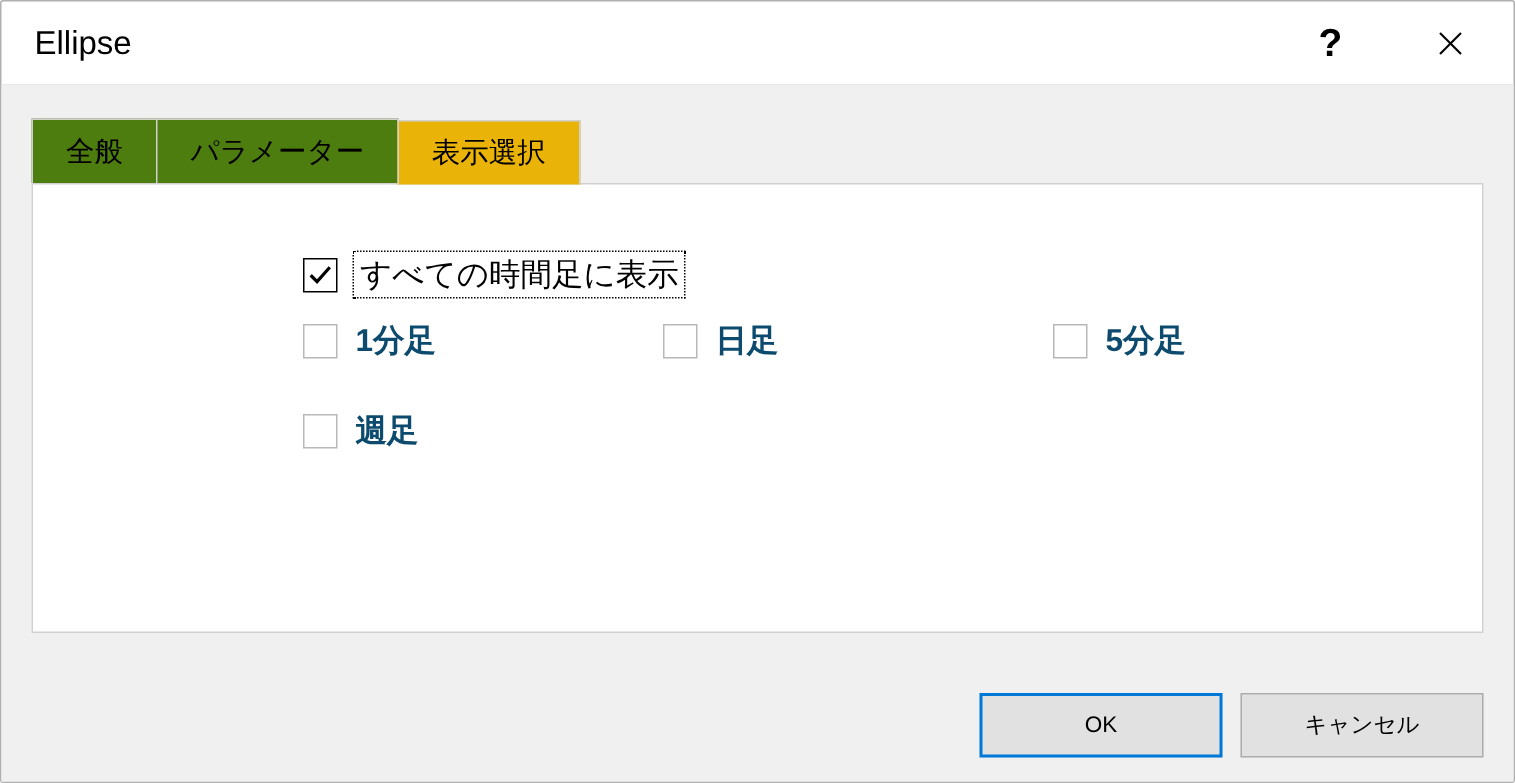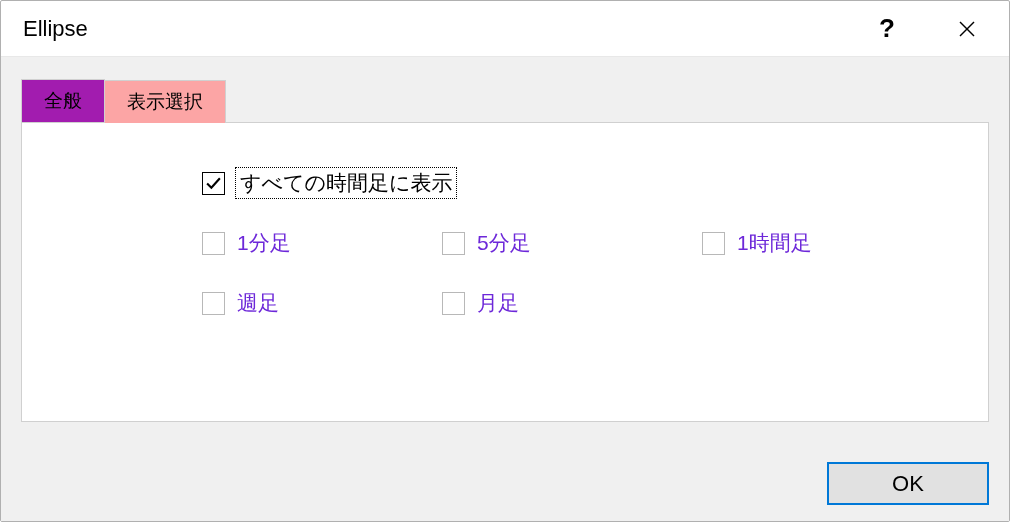--- a/index.html
+++ b/index.html
@@ -53,45 +53,45 @@
     }
     .tabs-row {
       display: flex;
       position: relative;
       z-index: 2;
     }
     .tab {
       padding: 8px 22px;
       border: 1px solid #d0d0d0;
       border-bottom: none;
-      background: #a21caf;
+      background: #4d7c0f;
       cursor: pointer;
       font-size: 19px;
       color: #000;
       margin-right: -1px;
     }
     .tab.active {
-      background: #fca5a5;
+      background: #eab308;
       border-color: #d0d0d0;
       position: relative;
       top: 1px;
     }
     .tabpanel {
       background: #fff;
       border: 1px solid #d0d0d0;
       position: relative;
       top: 0px;
       z-index: 1;
       padding: 44px 30px 40px 180px;
       height: 300px;
     }
     .master-row {
       display: flex;
       align-items: center;
-      margin-bottom: 30px;
+      margin-bottom: 14px;
       gap: 10px;
     }
     .master-cb {
       width: 23px;
       height: 23px;
       border: 1px solid #000;
       display: flex;
       align-items: center;
       justify-content: center;
       cursor: pointer;
@@ -118,34 +118,35 @@
     }
     .tf-cb {
       width: 23px;
       height: 23px;
       border: 1px solid #b8b8b8;
       background:#fff;
       cursor: pointer;
       flex-shrink: 0;
     }
     .tf-label {
-      color: #6d28d9;
+      color: #0c4a6e;
       font-size: 21px;
+      font-weight: bold;
     }
     .button-row {
       position: absolute;
       right: 20px;
       bottom: 16px;
       display: flex;
       gap: 12px;
     }
     .btn {
       width: 162px;
       height: 43px;
-      font-size: 22px;
+      font-size: 15px;
       font-family: inherit;
       cursor: pointer;
       background: #e1e1e1;
       border: 1px solid #adadad;
     }
     .btn.default {
       border: 2.5px solid #0078d7;
       background: #e1e1e1;
     }
   </style>
@@ -162,62 +163,60 @@
         <line x1="1" y1="1" x2="15" y2="15" stroke="#000" stroke-width="1.4"></line>
         <line x1="15" y1="1" x2="1" y2="15" stroke="#000" stroke-width="1.4"></line>
       </svg>
     </button>
   </div>
 
   <div class="content">
 
     <div class="tabs-row">
       <div class="tab">全般</div>
+      <div class="tab">パラメーター</div>
       <div class="tab active">表示選択</div>
     </div>
 
     <div class="tabpanel">
 
       <div class="master-row">
         <div class="master-cb checked">
           <svg viewBox="0 0 16 16">
             <polyline points="2,8 6,12 14,3" fill="none" stroke="#000" stroke-width="2"></polyline>
           </svg>
         </div>
         <div class="master-label">すべての時間足に表示</div>
       </div>
 
       <div class="tf-grid">
 
         <div class="tf-item">
           <div class="tf-cb"></div>
           <div class="tf-label">1分足</div>
         </div>
+        <div class="tf-item">
+          <div class="tf-cb"></div>
+          <div class="tf-label">日足</div>
+        </div>
 
         <div class="tf-item">
           <div class="tf-cb"></div>
           <div class="tf-label">5分足</div>
         </div>
         <div class="tf-item">
           <div class="tf-cb"></div>
-          <div class="tf-label">1時間足</div>
-        </div>
-        <div class="tf-item">
-          <div class="tf-cb"></div>
           <div class="tf-label">週足</div>
         </div>
 
-        <div class="tf-item">
-          <div class="tf-cb"></div>
-          <div class="tf-label">月足</div>
-        </div>
 
       </div>
 
     </div>
 
     <div class="button-row">
       <button class="btn default">OK</button>
+      <button class="btn">キャンセル</button>
     </div>
 
   </div>
 
 </div>
 
 </body></html>

